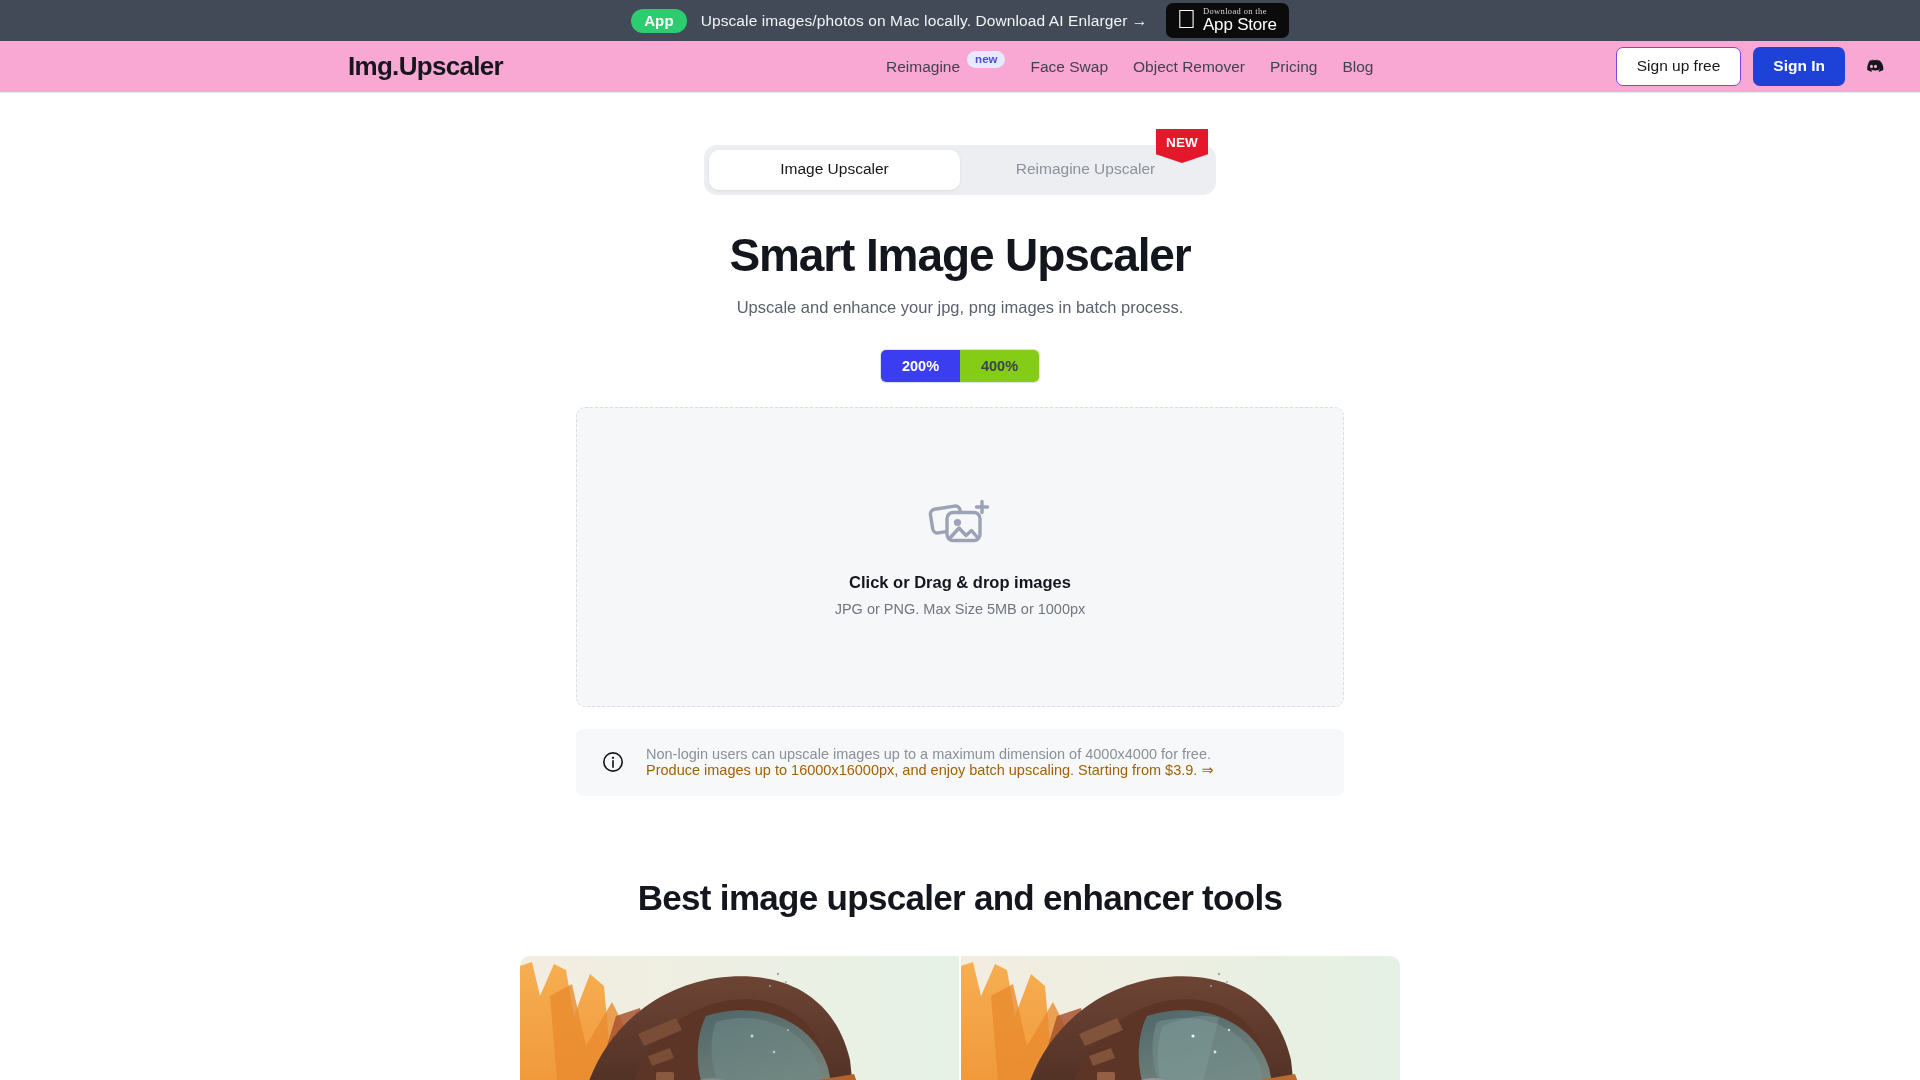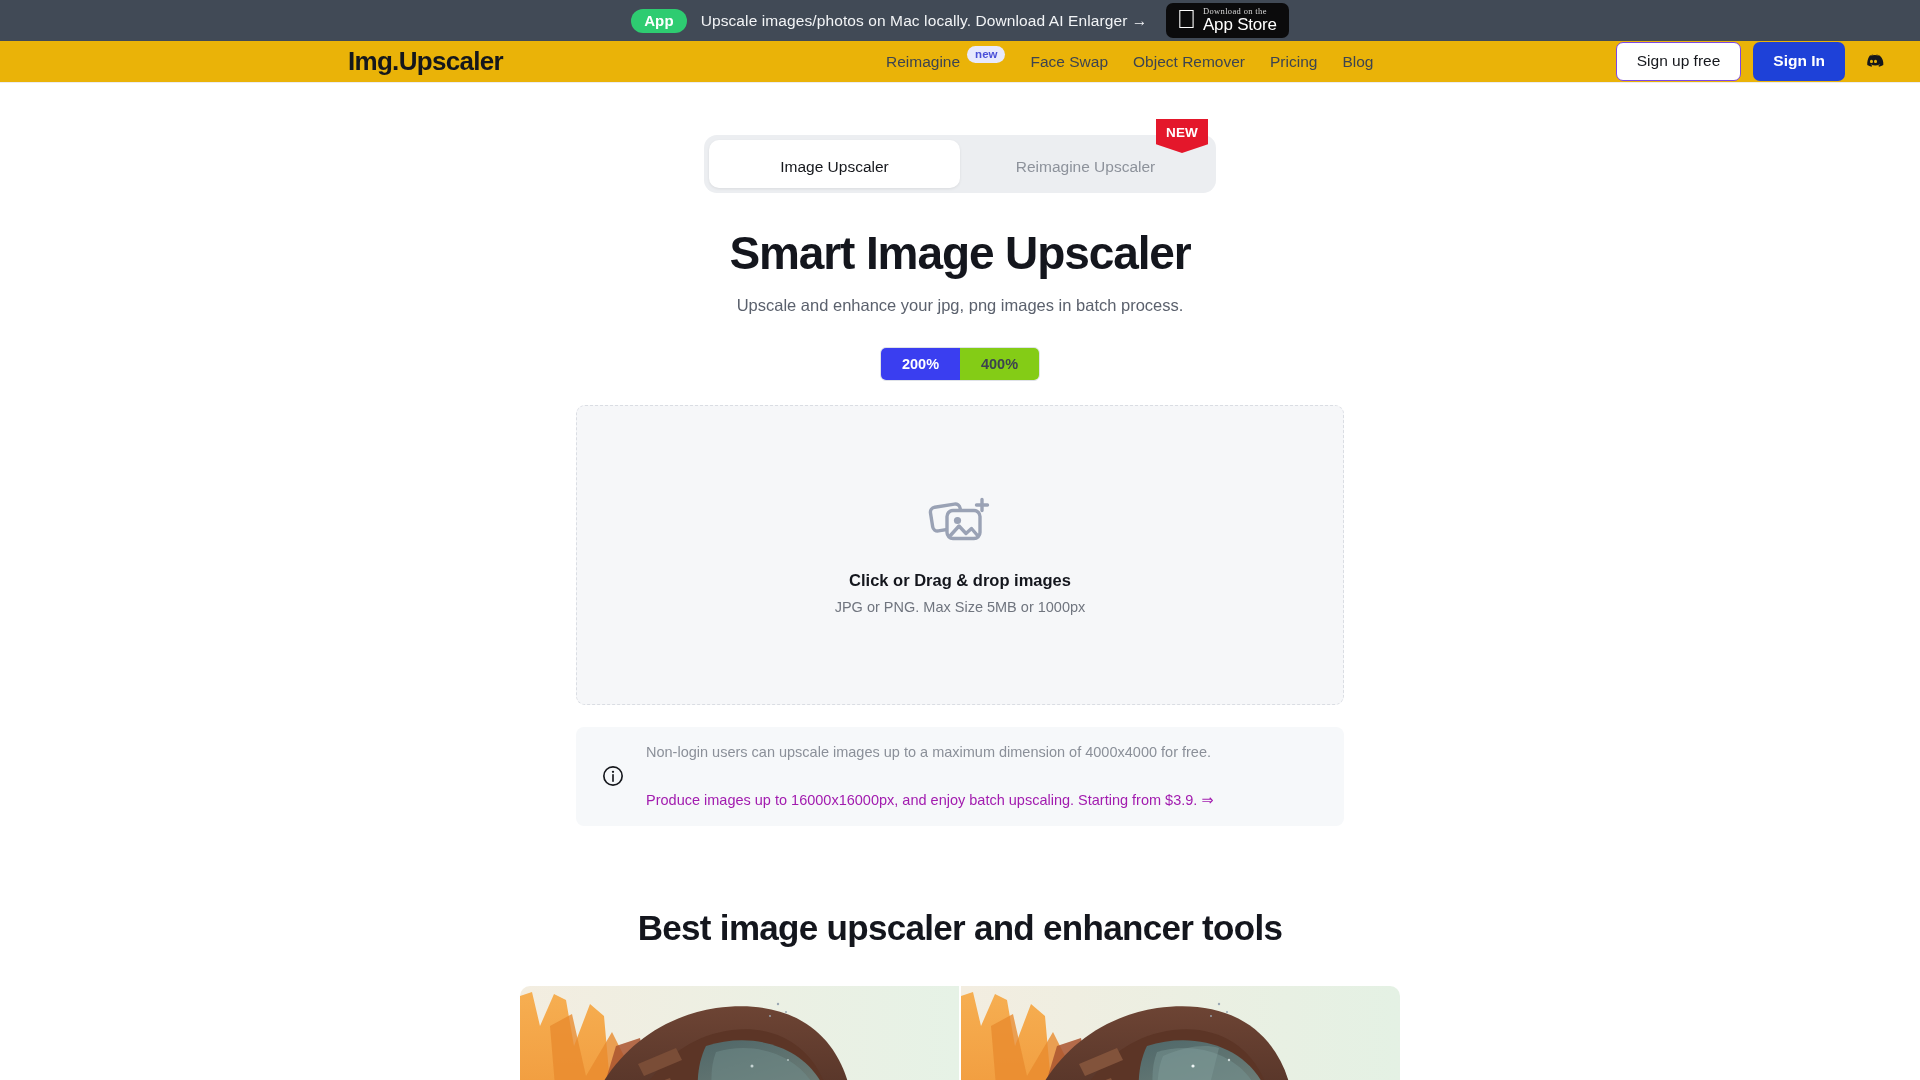--- a/index.html
+++ b/index.html
@@ -58,22 +58,22 @@
     line-height: 0.85;
     display: block;
     margin-top: -2px;
   }
   .appstore-badge .as-lines { display: flex; flex-direction: column; line-height: 1; }
   .as-small { color: #d8d8d8; font-size: 8.5px; letter-spacing: .35px; font-family: Liberation Serif, serif; }
   .as-big { color: #ffffff; font-size: 17px; font-weight: 400; letter-spacing: -.2px; margin-top: 1px; }
 
   
   header.site-header {
-    height: 42px;
-    background: #eab308;
+    height: 52px;
+    background: #f9a8d4;
     border-bottom: 1px solid #ececf0;
     display: flex;
     align-items: center;
     padding: 0 60px 0 0;
     position: relative;
   }
   .logo {
     position: absolute;
     left: 348px;
     font-size: 26px;
@@ -151,21 +151,21 @@
     background: #eceef1;
     border-radius: 13px;
     padding: 5px;
     display: flex;
     position: relative;
   }
   .tab {
     flex: 1;
     text-align: center;
     font-size: 15.5px;
-    padding: 18px 0 12px;
+    padding: 10px 0 12px;
     border-radius: 10px;
     cursor: pointer;
     color: #8d929b;
     position: relative;
     user-select: none;
   }
   .tab.active {
     background: #ffffff;
     color: #15171c;
     font-weight: 500;
@@ -243,21 +243,21 @@
     margin: 22px auto 0;
     background: #f6f8fa;
     border-radius: 8px;
     padding: 17px 26px 18px;
     display: flex;
     align-items: center;
     gap: 22px;
   }
   .notice-lines { display: flex; flex-direction: column; }
   .notice-line1 { font-size: 14.5px; color: #8b9099; }
-  .notice-line2 { font-size: 14.5px; color: #a21caf; cursor: pointer; margin-top: 32px; }
+  .notice-line2 { font-size: 14.5px; color: #a16207; cursor: pointer; }
 
   h2.section-title {
     text-align: center;
     margin-top: 82px;
     font-size: 35px;
     font-weight: 800;
     color: #14161d;
     letter-spacing: -.7px;
   }
   p.section-sub {

